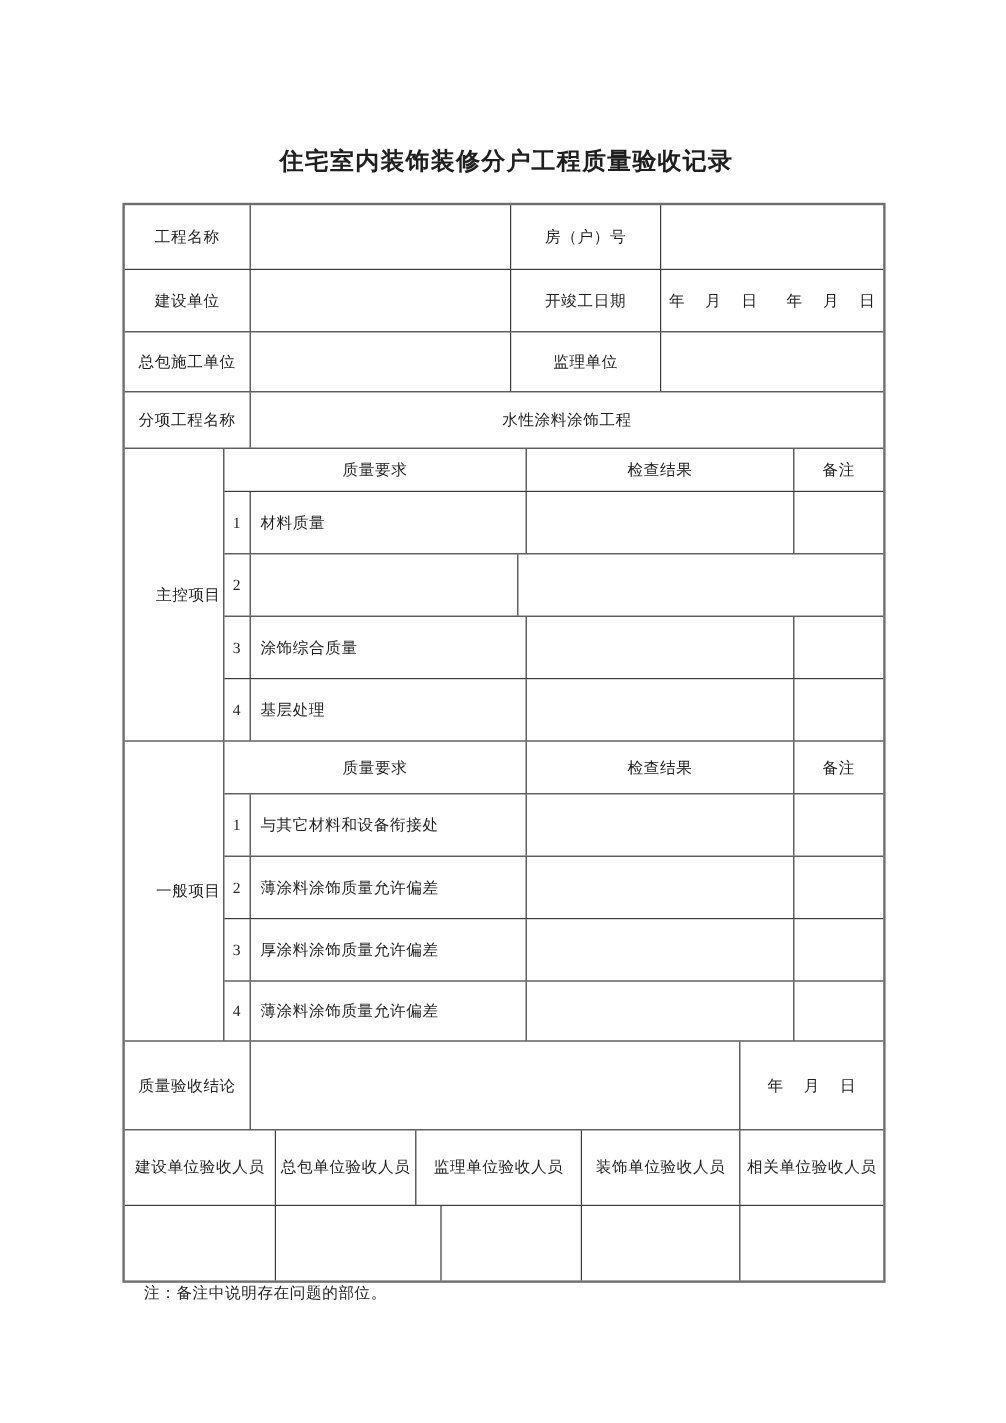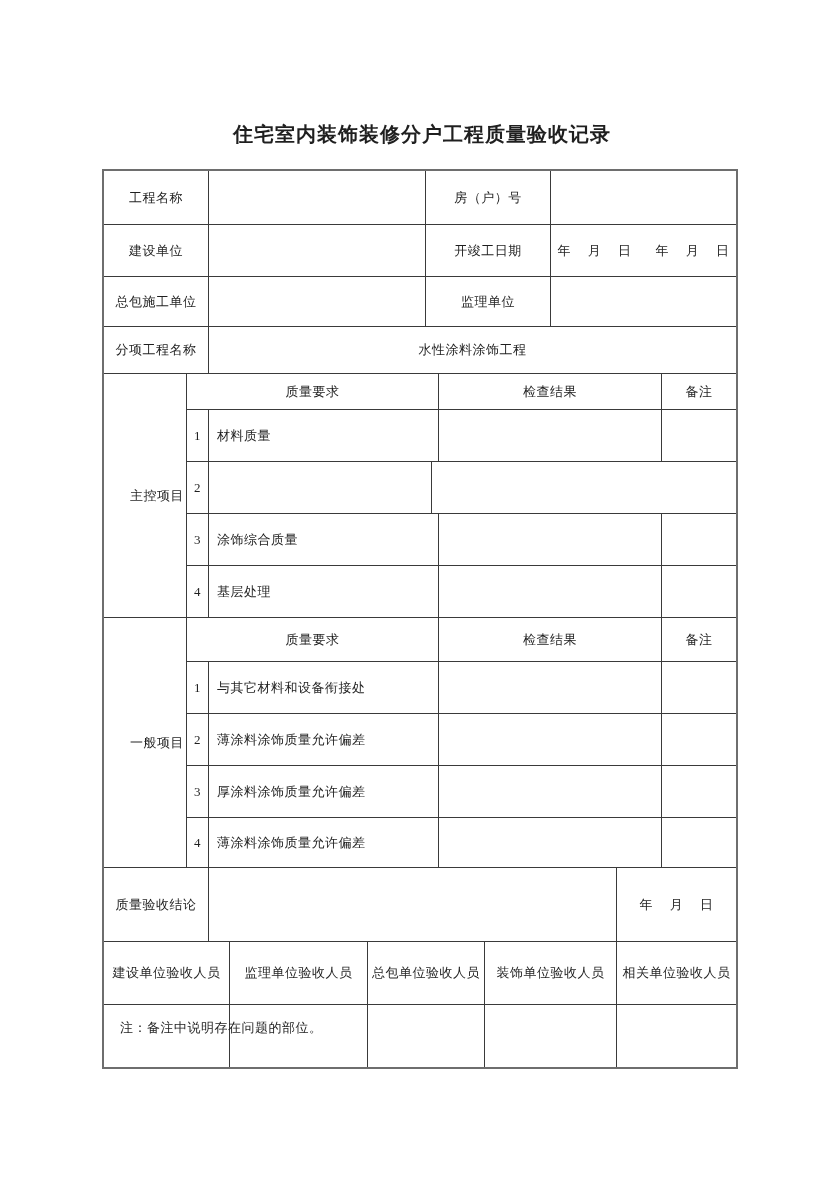--- a/index.html
+++ b/index.html
@@ -36,21 +36,21 @@
   .fill{flex:1 1 auto; min-width:0;}
   .section { display:flex; box-sizing:border-box; border-bottom:1px solid var(--grid); flex:0 0 auto; }
   .sec-label {
     flex:0 0 83px; box-sizing:border-box; border-right:1px solid var(--grid);
     display:flex; align-items:center; justify-content:center; letter-spacing:0.5px;padding-left:24px;
   }
   .sec-rows { flex:1 1 auto; min-width:0; display:flex; flex-direction:column; }
   .date { word-spacing:13px; }
   .date-pair { display:flex; gap:24px; }
   .conc-label { flex-direction:row; line-height:1.5; }
-  .footnote { position:absolute; left:120px; top:1019px; font-size:13px; letter-spacing:0.5px; }
+  .footnote { position:absolute; left:120px; top:1069px; font-size:13px; letter-spacing:0.5px; }
 </style>
 </head>
 <body>
 
 <div class="page-title">住宅室内装饰装修分户工程质量验收记录</div>
 
 <div class="form">
 
   <div class="row h54">
     <div class="cell w105">工程名称</div>
@@ -158,22 +158,22 @@
       <span>收结论</span>
     </div>
     <div class="cell fill"></div>
     <div class="cell w119 end">
       <span class="date">年 月 日</span>
     </div>
   </div>
 
   <div class="row h63">
     <div class="cell w126">建设单位验收人员</div>
+    <div class="cell w117">总包单位验收人员</div>
     <div class="cell w138">监理单位验收人员</div>
-    <div class="cell w117">总包单位验收人员</div>
     <div class="cell w132">装饰单位验收人员</div>
     <div class="cell fill end">相关单位验收人员</div>
   </div>
 
   <div class="row h62 nb">
     <div class="cell w126"></div>
     <div class="cell w138"></div>
     <div class="cell w117"></div>
     <div class="cell w132"></div>
     <div class="cell fill end"></div>

